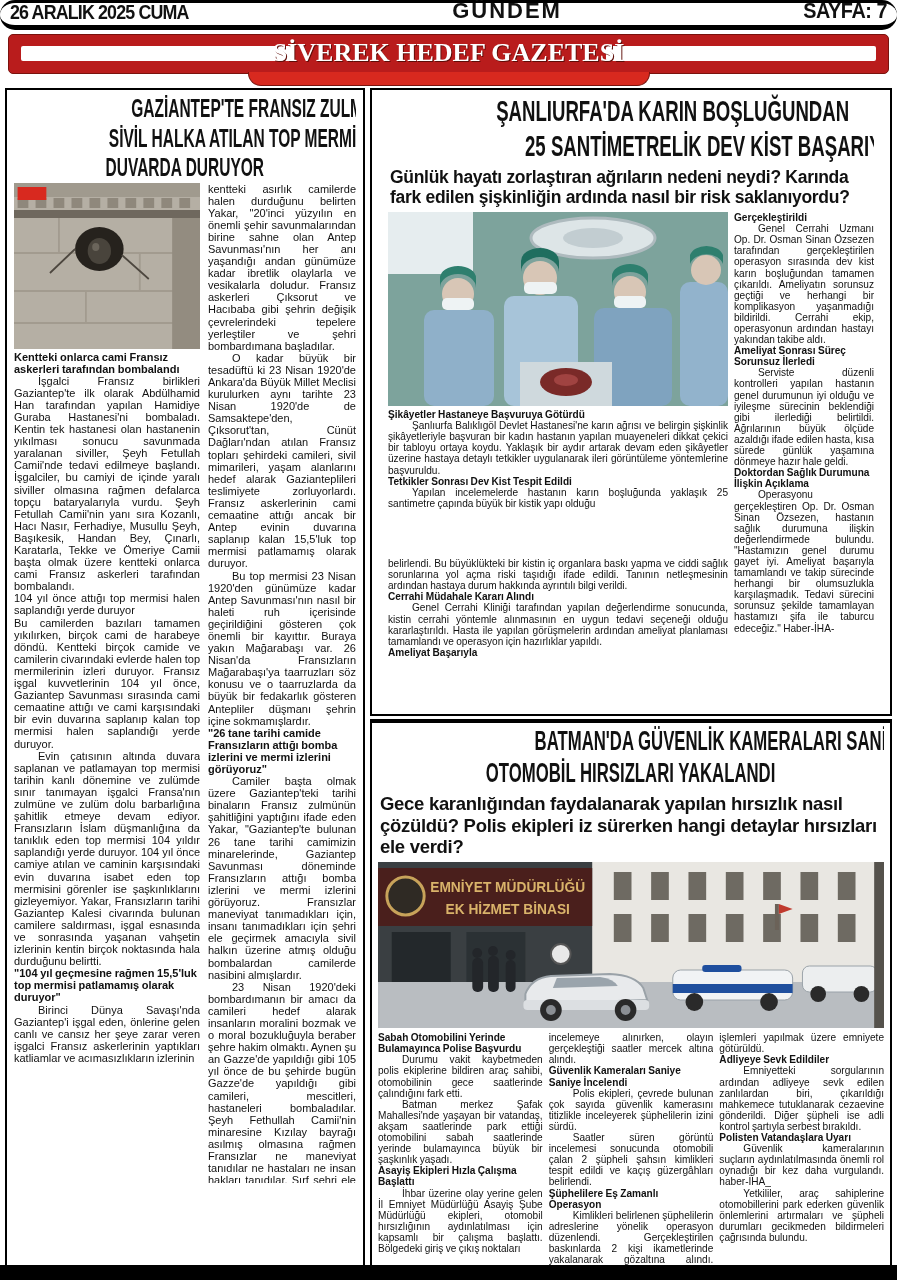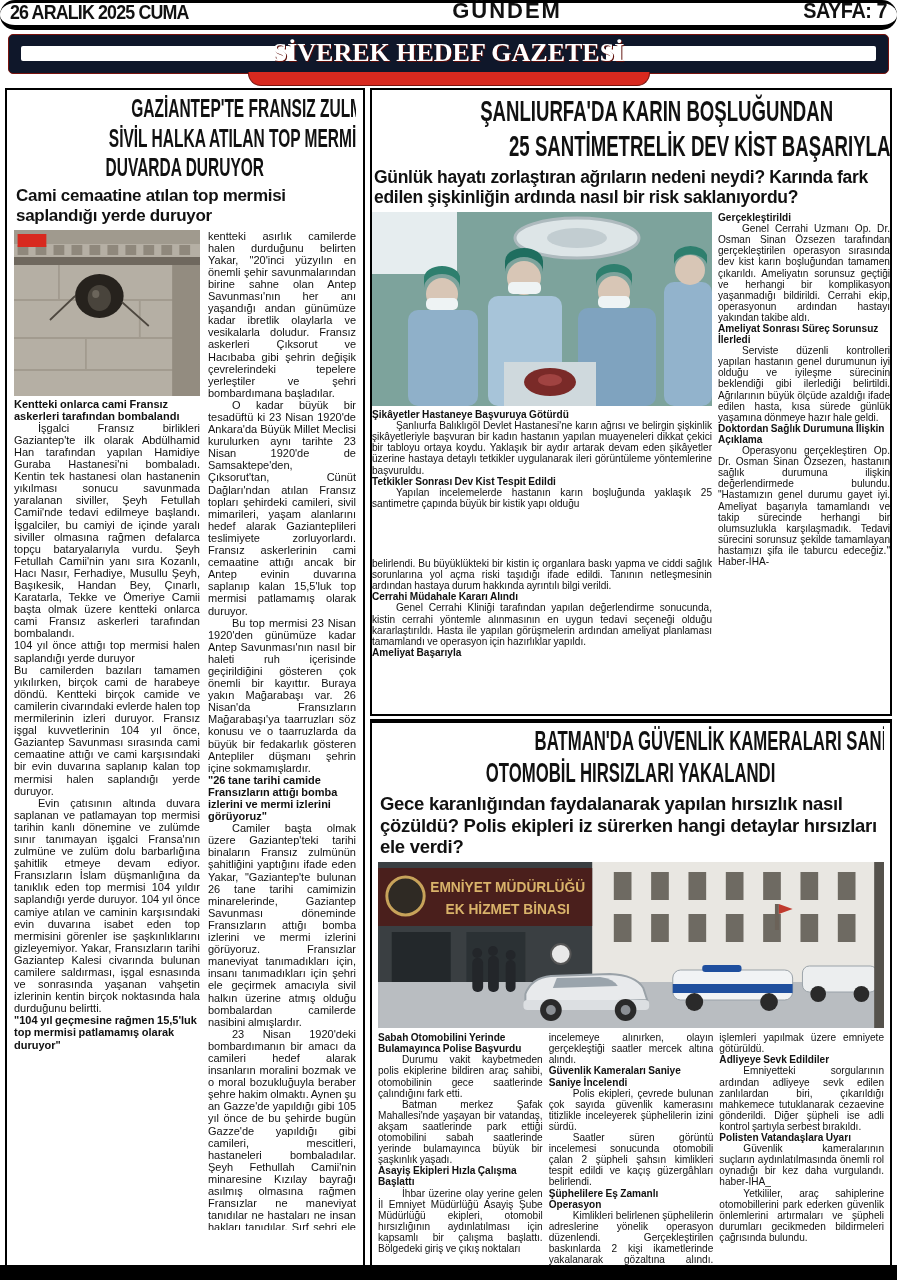--- a/index.html
+++ b/index.html
@@ -7,36 +7,36 @@
         font-family:"Liberation Sans",sans-serif;color:#111;margin:0 auto;}
   
   .header{display:flex;justify-content:space-between;align-items:flex-end;
           border-top:3px solid #000;border-bottom:5px solid #000;
           padding:2px 10px 1px 10px;height:30px;box-sizing:border-box;border-radius:15px;}
   .hdr-date{font-weight:bold;font-size:21px;letter-spacing:-1px;transform:scaleX(.85);transform-origin:left;white-space:nowrap;}
   .hdr-section{font-weight:bold;font-size:22px;letter-spacing:2px;}
   .hdr-page{font-weight:bold;font-size:22px;letter-spacing:-.5px;transform:scaleX(.9);transform-origin:right;white-space:nowrap;}
   
   .banner-wrap{position:relative;height:52px;margin:4px 8px 0 8px;}
-  .banner{position:relative;height:38px;background:#0f172a;border:1px solid #7a120d;border-radius:5px;}
+  .banner{position:relative;height:38px;background:#b91c1c;border:1px solid #7a120d;border-radius:5px;}
   .banner .inset{position:absolute;top:11px;height:15px;background:#fff;border-radius:2px;}
   .banner .inset.l{left:12px;width:270px;}
   .banner .inset.r{right:12px;width:270px;}
   .banner-title{position:absolute;top:3px;left:0;right:0;text-align:center;
           font-family:"Liberation Serif",serif;font-weight:bold;font-size:26px;color:#fff;
           text-shadow:1px 1px 0 #5e0d08;letter-spacing:0;}
   .banner-tab{position:absolute;top:38px;left:50%;transform:translateX(-50%);
           width:400px;height:13px;background:#d8291f;border:1px solid #7a120d;border-top:none;
           border-radius:0 0 13px 13px;}
   
   .content{display:flex;gap:5px;padding:2px 5px 0 5px;box-sizing:border-box;}
   .box{border:2px solid #000;box-sizing:border-box;background:#fff;}
   .left-article{width:360px;height:1186px;padding:4px 7px;overflow:hidden;}
   .right-col{width:522px;display:flex;flex-direction:column;gap:3px;}
-  .urfa-article{height:628px;padding:3px 0;overflow:hidden;}
+  .urfa-article{height:628px;padding:3px 16px;overflow:hidden;}
   .batman-article{height:555px;padding:3px 6px;overflow:hidden;border-top:4px solid #000;}
   
   .headline{text-align:center;overflow:hidden;line-height:1.18;}
   .hl-line{display:inline-block;white-space:nowrap;font-weight:900;transform:scaleX(.62);transform-origin:center;letter-spacing:0;}
   .gaz .hl-line{font-size:25px;}
   .urfa .hl-line{font-size:30px;}
   .bat .hl-line{font-size:27px;}
   .deck{font-weight:bold;line-height:1.18;letter-spacing:-.3px;margin:3px 2px 4px 2px;}
   .gaz-deck{font-size:17px;}
   .urfa-deck{font-size:17.5px;}
@@ -88,21 +88,20 @@
   </div>
 
   <div class="content">
 
     <div class="box left-article gaz">
       <div class="headline">
         <span class="hl-line">GAZİANTEP'TE FRANSIZ ZULMÜNÜN 104 YILLIK İZİ</span><br>
         <span class="hl-line">SİVİL HALKA ATILAN TOP MERMİSİ HALA</span><br>
         <span class="hl-line">DUVARDA DURUYOR</span>
       </div>
-      <div class="deck gaz-deck">Cami cemaatine atılan top mermisi saplandığı yerde duruyor</div>
       <div class="cols gaz-body">
         <div class="gaz-c1">
           <div class="photo gaz-photo">
             <svg viewBox="0 0 207 166" preserveAspectRatio="none" aria-hidden="true">
               <rect x="0" y="0" width="207" height="166" fill="#b5afa4"></rect>
               <rect x="0" y="0" width="207" height="14" fill="#a09a8e"></rect>
               <g fill="#8f887c">
                 <rect x="4" y="15" width="12" height="10"></rect>
                   <rect x="24" y="15" width="12" height="10"></rect>
                 <rect x="44" y="15" width="12" height="10"></rect>
@@ -131,20 +130,21 @@
               <rect x="4" y="4" width="32" height="13" fill="#d8291f"></rect>
             </svg>
           </div>
           <div>
               <p class="para para-h">Kentteki onlarca cami Fransız askerleri tarafından bombalandı</p>
               <p class="para para-ind">İşgalci Fransız birlikleri Gaziantep'te ilk olarak Abdülhamid Han tarafından yapılan Hamidiye Guraba Hastanesi'ni bombaladı. Kentin tek hastanesi olan hastanenin yıkılması sonucu savunmada yaralanan siviller, Şeyh Fetullah Camii'nde tedavi edilmeye başlandı. İşgalciler, bu camiyi de içinde yaralı siviller olmasına rağmen defalarca topçu bataryalarıyla vurdu. Şeyh Fetullah Camii'nin yanı sıra Kozanlı, Hacı Nasır, Ferhadiye, Musullu Şeyh, Başıkesik, Handan Bey, Çınarlı, Karatarla, Tekke ve Ömeriye Camii başta olmak üzere kentteki onlarca cami Fransız askerleri tarafından bombalandı.</p>
               <p class="para">104 yıl önce attığı top mermisi halen saplandığı yerde duruyor</p>
               <p class="para">Bu camilerden bazıları tamamen yıkılırken, birçok cami de harabeye döndü. Kentteki birçok camide ve camilerin civarındaki evlerde halen top mermilerinin izleri duruyor. Fransız işgal kuvvetlerinin 104 yıl önce, Gaziantep Savunması sırasında cami cemaatine attığı ve cami karşısındaki bir evin duvarına saplanıp kalan top mermisi halen saplandığı yerde duruyor.</p>
               <p class="para para-ind">Evin çatısının altında duvara saplanan ve patlamayan top mermisi tarihin kanlı dönemine ve zulümde sınır tanımayan işgalci Fransa'nın zulmüne ve zulüm dolu barbarlığına şahitlik etmeye devam ediyor. Fransızların İslam düşmanlığına da tanıklık eden top mermisi 104 yıldır saplandığı yerde duruyor. 104 yıl önce camiye atılan ve caminin karşısındaki evin duvarına isabet eden top mermisini görenler ise şaşkınlıklarını gizleyemiyor. Yakar, Fransızların tarihi Gaziantep Kalesi civarında bulunan camilere saldırması, işgal esnasında ve sonrasında yaşanan vahşetin izlerinin kentin birçok noktasında hala durduğunu belirtti.</p>
               <p class="para para-h">"104 yıl geçmesine rağmen 15,5'luk top mermisi patlamamış olarak duruyor"</p>
+              <p class="para para-ind">Birinci Dünya Savaşı'nda Gaziantep'i işgal eden, önlerine gelen canlı ve cansız her şeye zarar veren işgalci Fransız askerlerinin yaptıkları katliamlar ve acımasızlıkların izlerinin</p>
             </div>
         </div>
         <div class="gaz-c2">
             <p class="para">kentteki asırlık camilerde halen durduğunu belirten Yakar, "20'inci yüzyılın en önemli şehir savunmalarından birine sahne olan Antep Savunması'nın her anı yaşandığı andan günümüze kadar ibretlik olaylarla ve vesikalarla doludur. Fransız askerleri Çıksorut ve Hacıbaba gibi şehrin değişik çevrelerindeki tepelere yerleştiler ve şehri bombardımana başladılar.</p>
             <p class="para para-ind">O kadar büyük bir tesadüftü ki 23 Nisan 1920'de Ankara'da Büyük Millet Meclisi kurulurken aynı tarihte 23 Nisan 1920'de de Samsaktepe'den, Çıksorut'tan, Cünüt Dağları'ndan atılan Fransız topları şehirdeki camileri, sivil mimarileri, yaşam alanlarını hedef alarak Gazianteplileri teslimiyete zorluyorlardı. Fransız askerlerinin cami cemaatine attığı ancak bir Antep evinin duvarına saplanıp kalan 15,5'luk top mermisi patlamamış olarak duruyor.</p>
             <p class="para para-ind">Bu top mermisi 23 Nisan 1920'den günümüze kadar Antep Savunması'nın nasıl bir haleti ruh içerisinde geçirildiğini gösteren çok önemli bir kayıttır. Buraya yakın Mağarabaşı var. 26 Nisan'da Fransızların Mağarabaşı'ya taarruzları söz konusu ve o taarruzlarda da büyük bir fedakarlık gösteren Antepliler düşmanı şehrin içine sokmamışlardır.</p>
             <p class="para para-h">"26 tane tarihi camide Fransızların attığı bomba izlerini ve mermi izlerini görüyoruz"</p>
             <p class="para para-ind">Camiler başta olmak üzere Gaziantep'teki tarihi binaların Fransız zulmünün şahitliğini yaptığını ifade eden Yakar, "Gaziantep'te bulunan 26 tane tarihi camimizin minarelerinde, Gaziantep Savunması döneminde Fransızların attığı bomba izlerini ve mermi izlerini görüyoruz. Fransızlar maneviyat tanımadıkları için, insanı tanımadıkları için şehri ele geçirmek amacıyla sivil halkın üzerine atmış olduğu bombalardan camilerde nasibini almışlardır.</p>
             <p class="para para-ind">23 Nisan 1920'deki bombardımanın bir amacı da camileri hedef alarak insanların moralini bozmak ve o moral bozukluğuyla beraber şehre hakim olmaktı. Aynen şu an Gazze'de yapıldığı gibi 105 yıl önce de bu şehirde bugün Gazze'de yapıldığı gibi camileri, mescitleri, hastaneleri bombaladılar. Şeyh Fethullah Camii'nin minaresine Kızılay bayrağı asılmış olmasına rağmen Fransızlar ne maneviyat tanıdılar ne hastaları ne insan hakları tanıdılar. Sırf şehri ele geçirmek amacıyla sivillerin, hastanelerin ve camilerin üzerine bombalarını yağdırdılar" diye konuştu. Haber-İHA-</p>
           </div>

